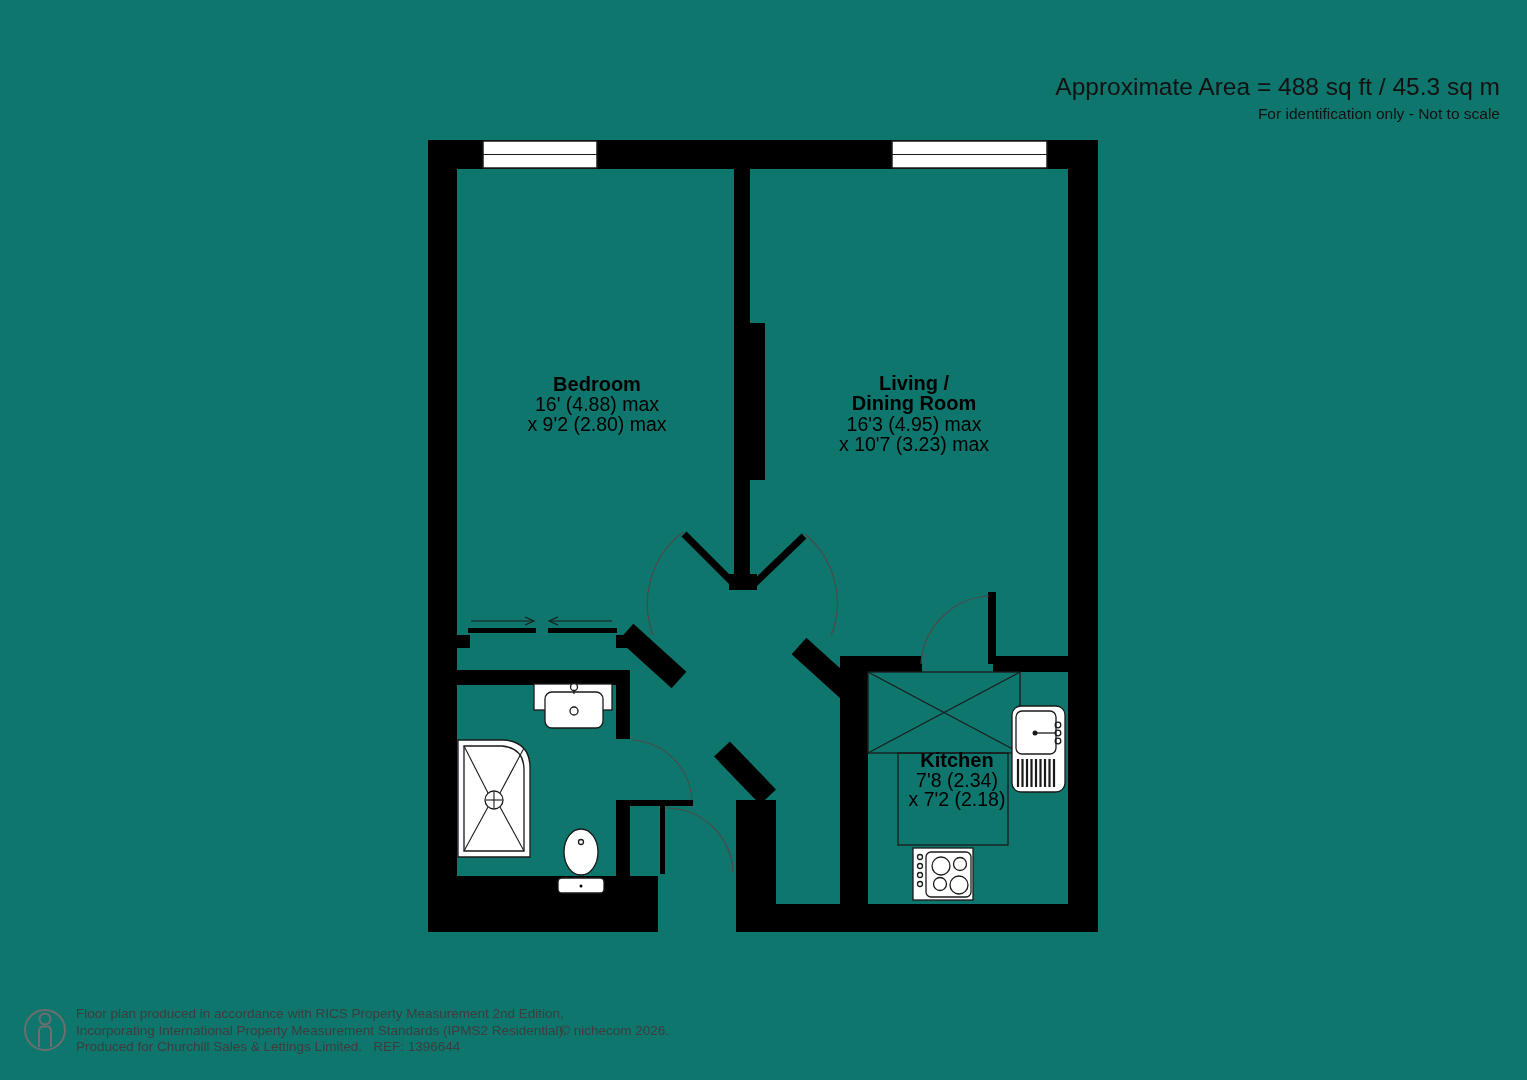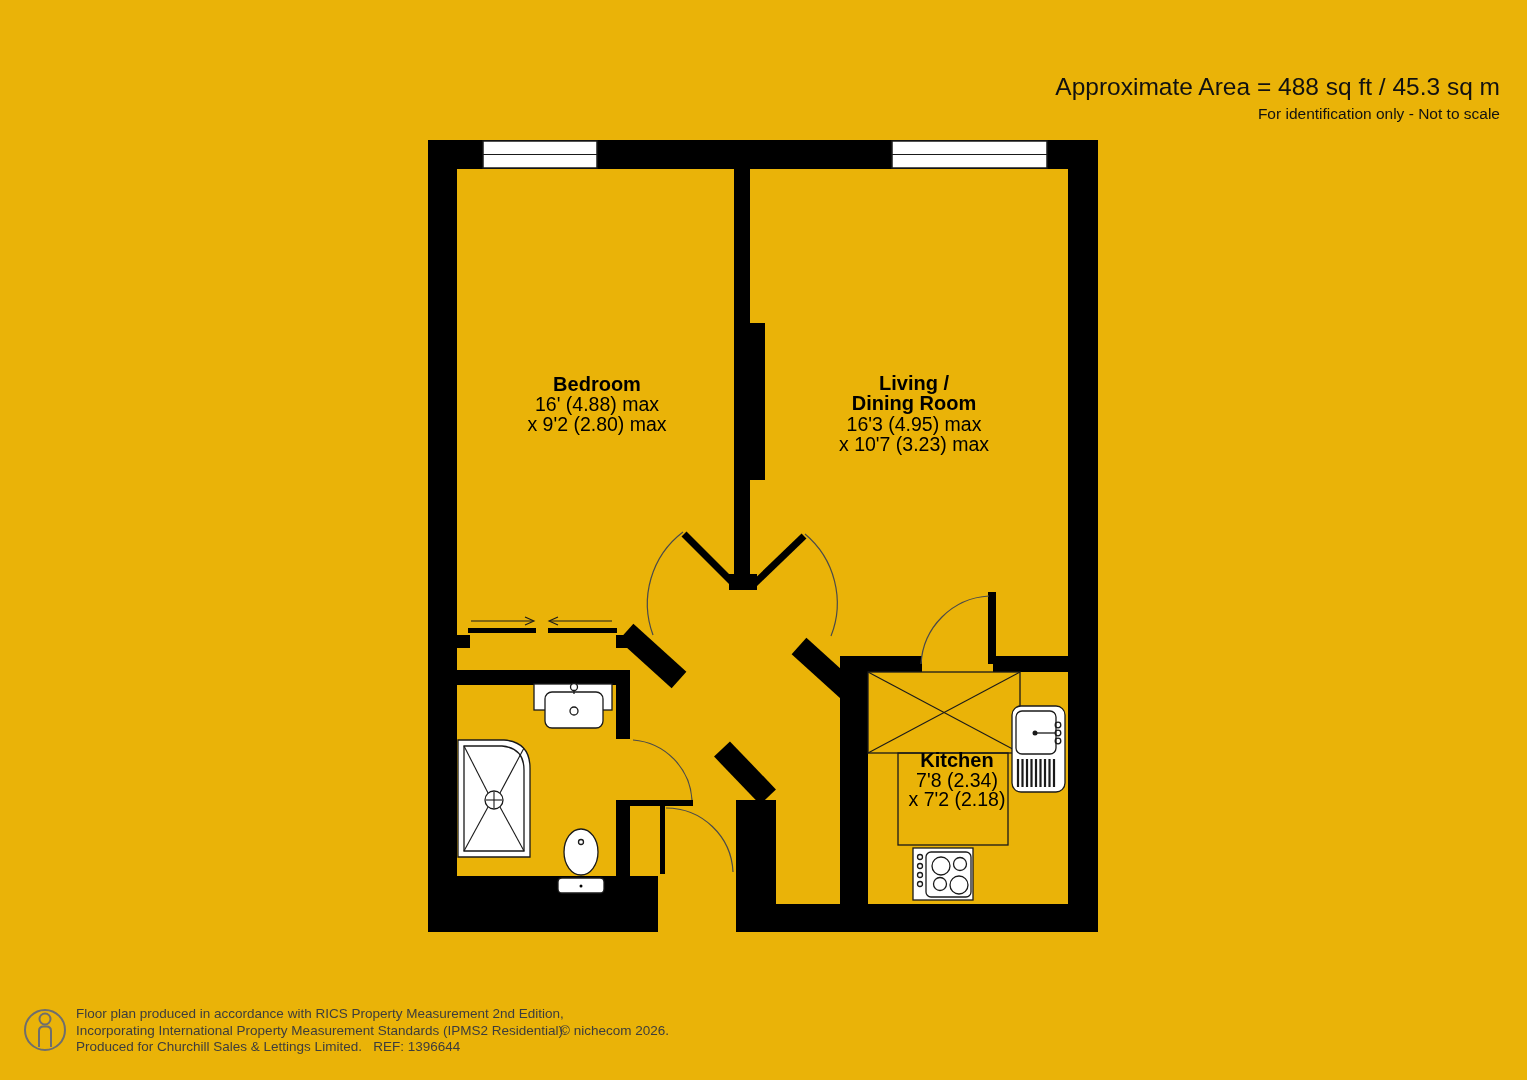--- a/index.html
+++ b/index.html
@@ -1,16 +1,16 @@
 <!DOCTYPE html>
 <html><head>
 <meta charset="utf-8">
 <style>
   html,body{margin:0;padding:0;background:#fff;}
-  .page{position:relative;width:1527px;height:1080px;background:#eab308;overflow:hidden;
+  .page{position:relative;width:1527px;height:1080px;background:#0f766e;overflow:hidden;
         font-family:"Liberation Sans", sans-serif;}
   svg{position:absolute;top:0;left:0;}
   .wall{fill:#000000;stroke:none;}
   .diag{stroke:#000000;stroke-width:22;fill:none;}
   .leaf{stroke:#000000;stroke-width:7;fill:none;}
   .arc{fill:none;stroke:#4a4a4a;stroke-width:1.2;}
   .fix{fill:none;stroke:#1a1a1a;stroke-width:1.3;}
   .fixw{fill:#ffffff;stroke:#1a1a1a;stroke-width:1.3;}
   .win{fill:#ffffff;stroke:#1a1a1a;stroke-width:1.5;}
   .thin{fill:none;stroke:#1a1a1a;stroke-width:1.1;}

